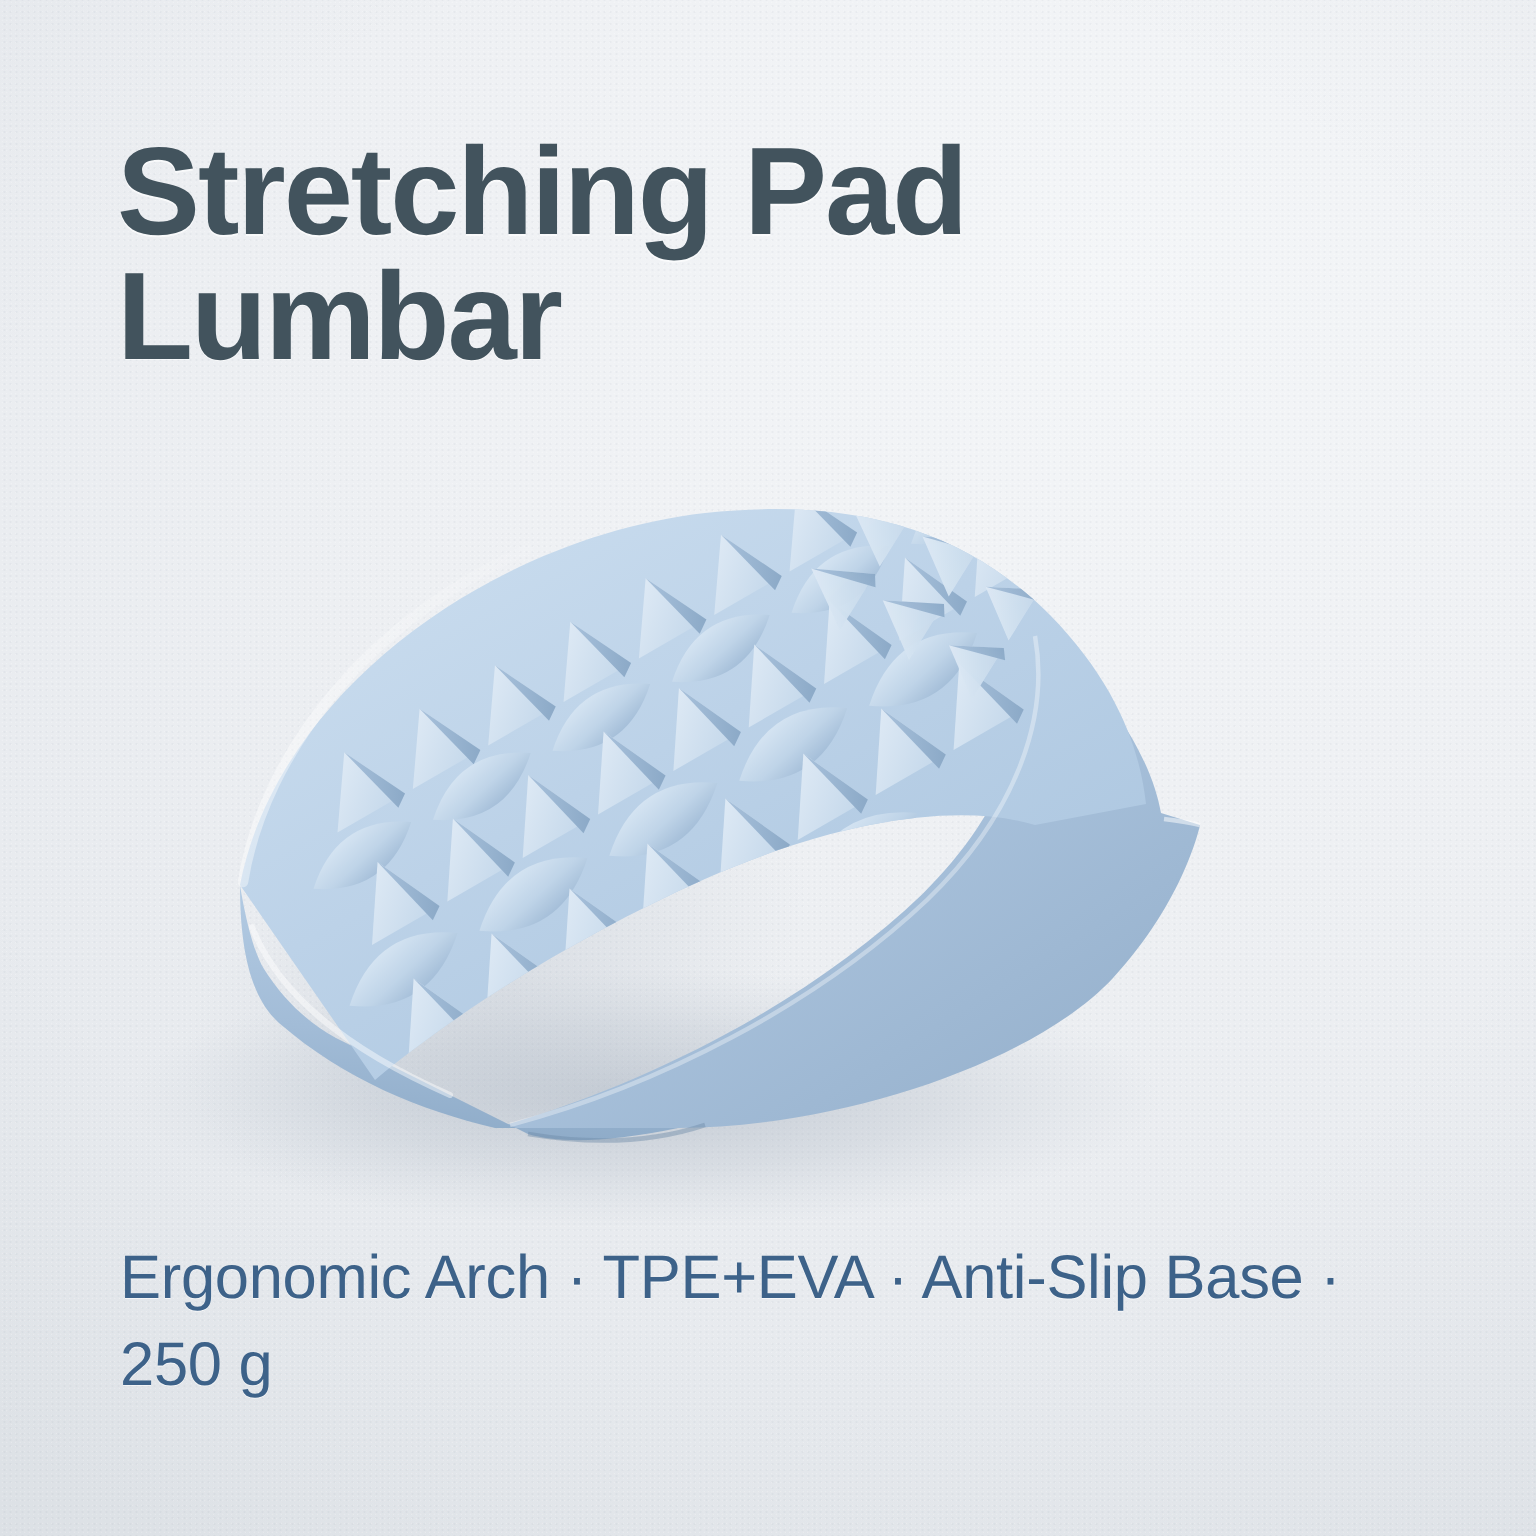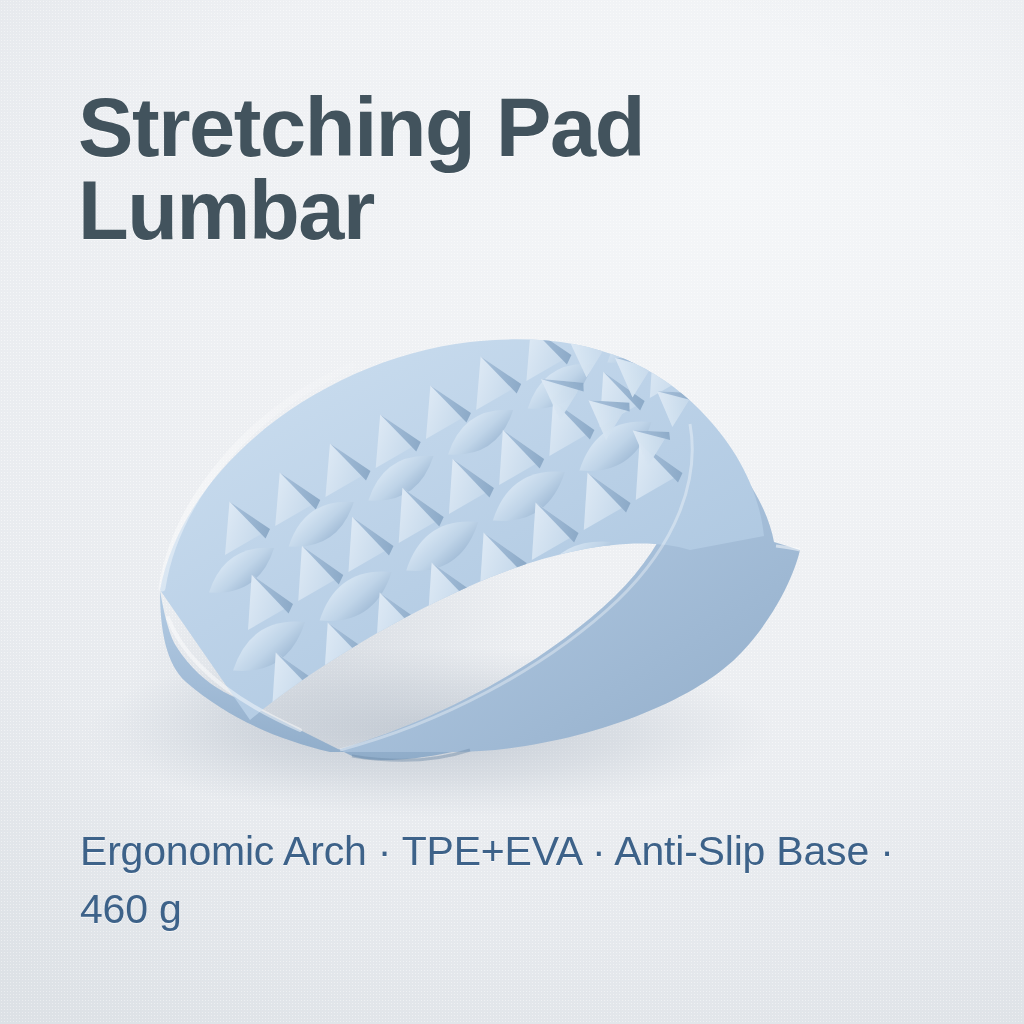--- a/index.html
+++ b/index.html
@@ -349,18 +349,18 @@
       </g>
     </svg>
   </div>
 
   <div class="title-block">
     <div class="title-line two">Stretching Pad</div>
     <div class="title-line one">Lumbar</div>
   </div>
 
   <div class="subtitle-block">
-    <div class="subtitle">Ergonomic Arch · TPE+EVA · Anti-Slip Base · 460 g</div>
+    <div class="subtitle">Ergonomic Arch · TPE+EVA · Anti-Slip Base · 250 g</div>
   </div>
 
   <div class="grain"></div>
   <div class="vignette"></div>
 </div>
 
 </body></html>

